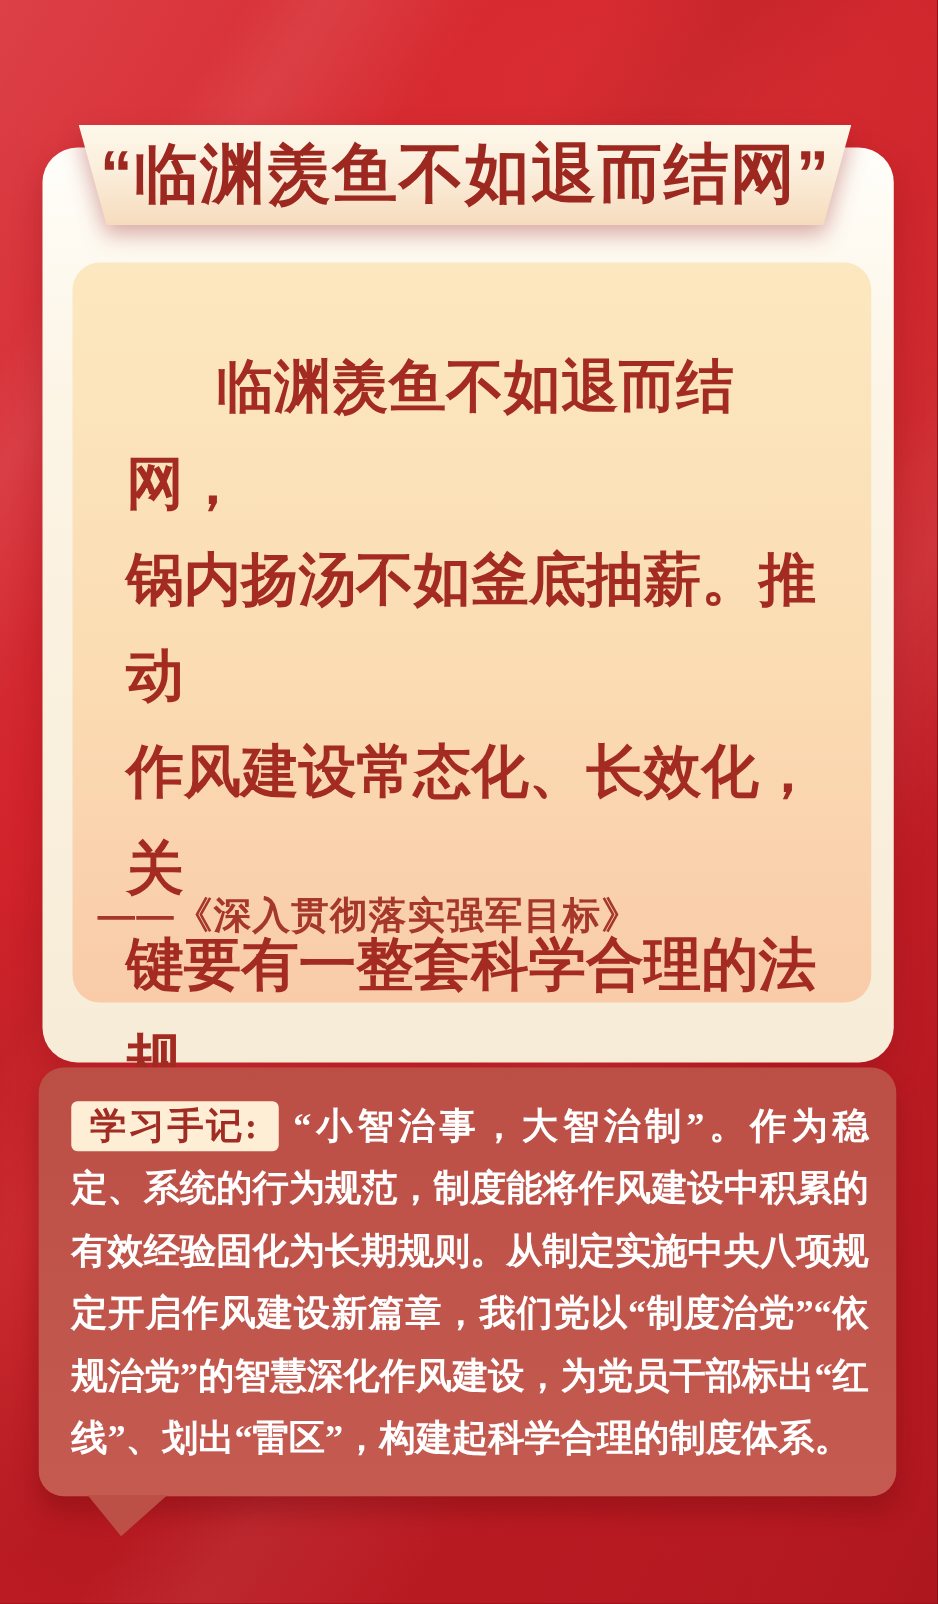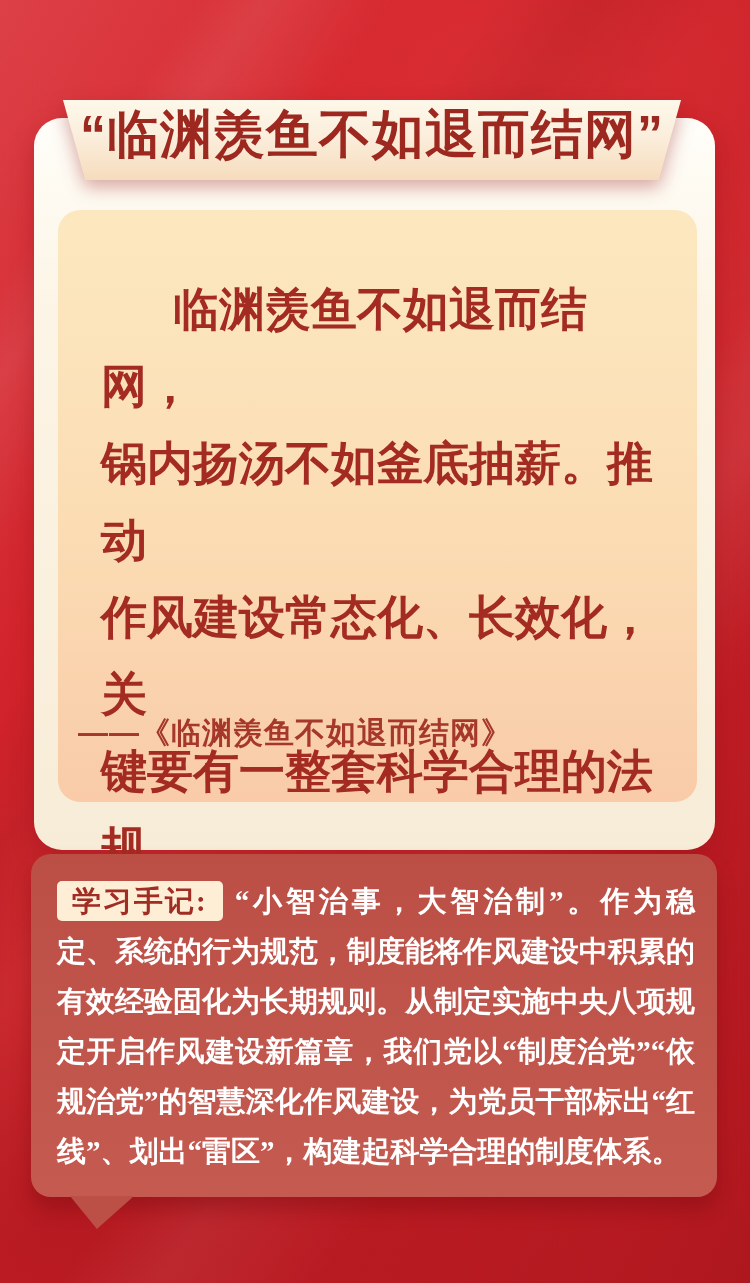--- a/index.html
+++ b/index.html
@@ -27,21 +27,21 @@
 
   
   .banner-wrap{
     position:absolute;left:63px;top:100px;width:618px;height:80px;z-index:3;
     filter:drop-shadow(0 7px 9px rgba(150,25,25,.38));
   }
   .banner{
     width:100%;height:100%;
     clip-path:polygon(0 0,100% 0,96.4% 100%,3.6% 100%);
     background:linear-gradient(180deg,#fdf8ea 0%,#fbeedc 45%,#f6dcbd 100%);
-    display:flex;align-items:flex-start;justify-content:center;
+    display:flex;align-items:center;justify-content:center;
   }
   .banner-title{
     font-size:52px;font-weight:800;letter-spacing:1px;
     color:#9c2820;white-space:nowrap;
   }
 
   
   .main-card{
     position:absolute;left:34px;top:118px;width:681px;height:732px;z-index:2;
     border-radius:28px;
@@ -112,21 +112,21 @@
     </div>
   </div>
 
   <div class="main-card">
     <div class="inner-card">
       <p class="quote-text">临渊羡鱼不如退而结网，
 锅内扬汤不如釜底抽薪。推动
 作风建设常态化、长效化，关
 键要有一整套科学合理的法规
 制度。</p>
-      <p class="attribution">——《临渊羡鱼不如退而结网》</p>
+      <p class="attribution">——《深入贯彻落实强军目标》</p>
     </div>
   </div>
 
   <div class="bubble">
     <div class="bubble-tail"></div>
     <p class="bubble-body">
       <span class="badge">学习手记:</span><span>“小智治事，大智治制”。作为稳定、系统的行为规范，制度能将作风建设中积累的有效经验固化为长期规则。从制定实施中央八项规定开启作风建设新篇章，我们党以“制度治党”“依规治党”的智慧深化作风建设，为党员干部标出“红线”、划出“雷区”，构建起科学合理的制度体系。</span>
     </p>
   </div>
 

